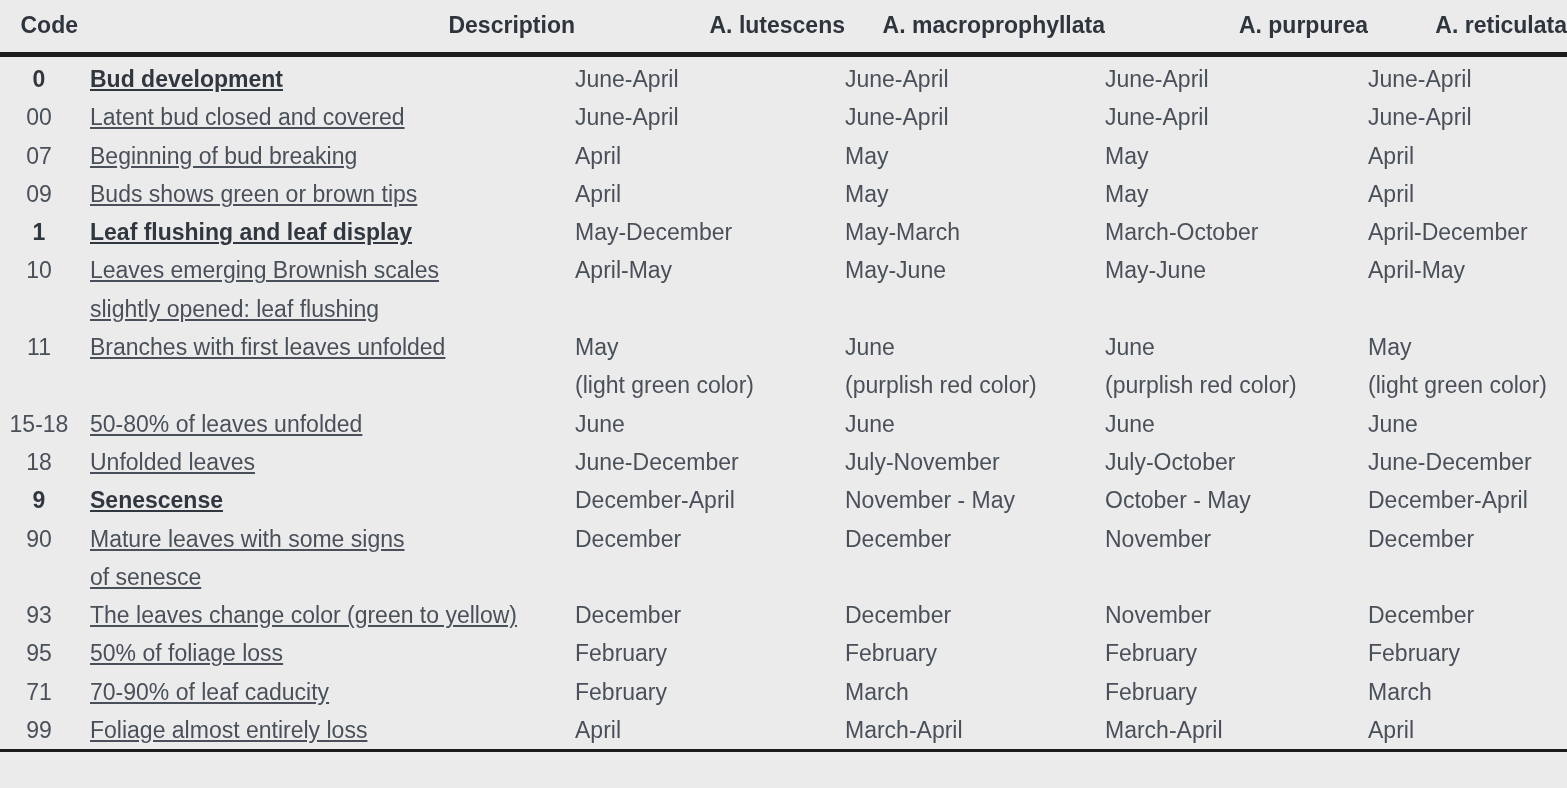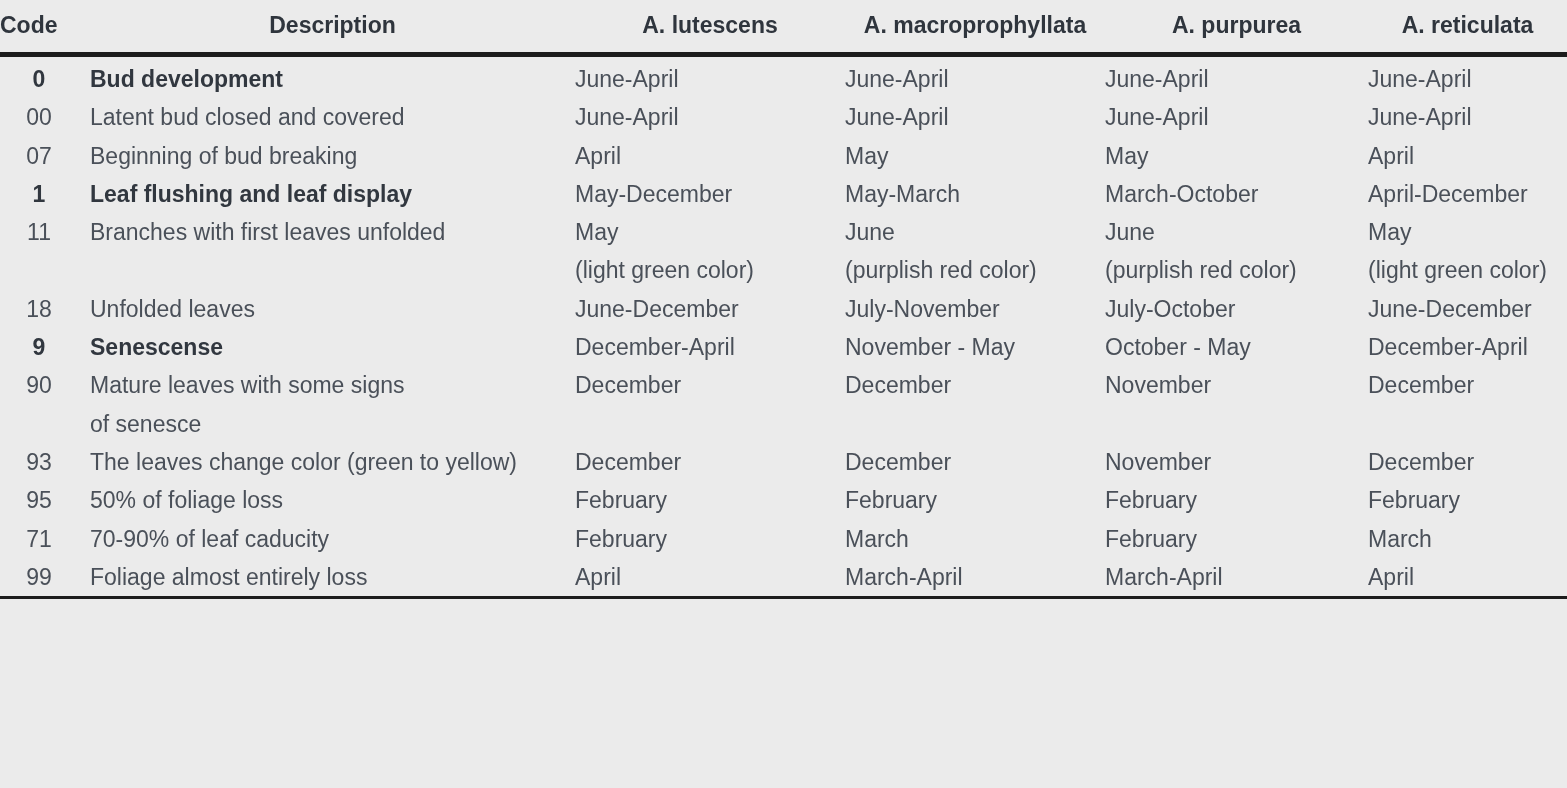--- a/index.html
+++ b/index.html
@@ -26,42 +26,42 @@
   col.c-code  { width: 78px; }
   col.c-desc  { width: 497px; }
   col.c-sp1   { width: 270px; }
   col.c-sp2   { width: 260px; }
   col.c-sp3   { width: 263px; }
   col.c-sp4   { width: 199px; }
 
   thead th {
     font-weight: bold;
     color: #2f353d;
-    text-align: center;
+    text-align: right;
     vertical-align: middle;
     padding: 10px 0 12px 0;
     line-height: 30px;
     border-bottom: 5px solid #1c1c1c;
     overflow: hidden;
     white-space: nowrap;
   }
-  thead th.code-h { text-align: left; }
+  thead th.code-h { text-align: right; }
   thead th.desc-h { padding-left: 12px; }
   thead th.species { }
 
   tbody td {
     vertical-align: top;
     line-height: 38.3px;
     padding: 0;
     white-space: nowrap;
     overflow: hidden;
   }
   tbody tr:first-child td { padding-top: 3px; }
   td.code { text-align: center; }
-  td.desc { padding-left: 12px; }
+  td.desc { padding-left: 12px; text-decoration: underline; }
   tr.section td.code,
   tr.section td.desc {
     font-weight: bold;
     color: #31373f;
   }
 </style>
 </head>
 <body>
 
 <div class="page">
@@ -132,58 +132,113 @@
           <td class="val">
             <div>May</div>
           </td>
           <td class="val">
             <div>May</div>
           </td>
           <td class="val">
             <div>April</div>
           </td>
         </tr>
+        <tr>
+          <td class="code">09</td>
+          <td class="desc">
+            <div>Buds shows green or brown tips</div>
+          </td>
+          <td class="val">
+            <div>April</div>
+          </td>
+          <td class="val">
+            <div>May</div>
+          </td>
+          <td class="val">
+            <div>May</div>
+          </td>
+          <td class="val">
+            <div>April</div>
+          </td>
+        </tr>
         <tr class="section">
           <td class="code">1</td>
           <td class="desc">
             <div>Leaf flushing and leaf display</div>
           </td>
           <td class="val">
             <div>May-December</div>
           </td>
           <td class="val">
             <div>May-March</div>
           </td>
           <td class="val">
             <div>March-October</div>
           </td>
           <td class="val">
             <div>April-December</div>
           </td>
         </tr>
         <tr>
+          <td class="code">10</td>
+          <td class="desc">
+            <div>Leaves emerging Brownish scales</div>
+            <div>slightly opened: leaf flushing</div>
+          </td>
+          <td class="val">
+            <div>April-May</div>
+          </td>
+          <td class="val">
+            <div>May-June</div>
+          </td>
+          <td class="val">
+            <div>May-June</div>
+          </td>
+          <td class="val">
+            <div>April-May</div>
+          </td>
+        </tr>
+        <tr>
           <td class="code">11</td>
           <td class="desc">
             <div>Branches with first leaves unfolded</div>
           </td>
           <td class="val">
             <div>May</div>
             <div>(light green color)</div>
           </td>
           <td class="val">
             <div>June</div>
             <div>(purplish red color)</div>
           </td>
           <td class="val">
             <div>June</div>
             <div>(purplish red color)</div>
           </td>
           <td class="val">
             <div>May</div>
             <div>(light green color)</div>
+          </td>
+        </tr>
+        <tr>
+          <td class="code">15-18</td>
+          <td class="desc">
+            <div>50-80% of leaves unfolded</div>
+          </td>
+          <td class="val">
+            <div>June</div>
+          </td>
+          <td class="val">
+            <div>June</div>
+          </td>
+          <td class="val">
+            <div>June</div>
+          </td>
+          <td class="val">
+            <div>June</div>
           </td>
         </tr>
         <tr>
           <td class="code">18</td>
           <td class="desc">
             <div>Unfolded leaves</div>
           </td>
           <td class="val">
             <div>June-December</div>
           </td>

